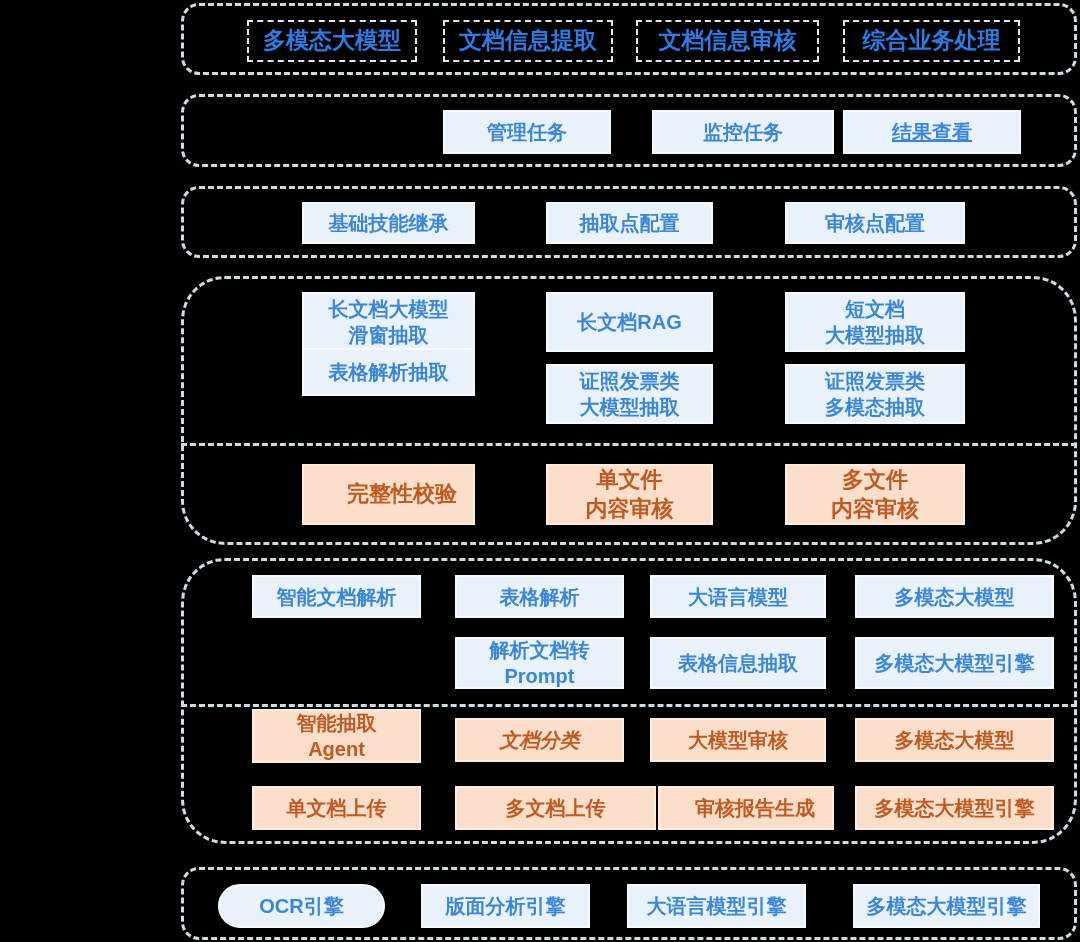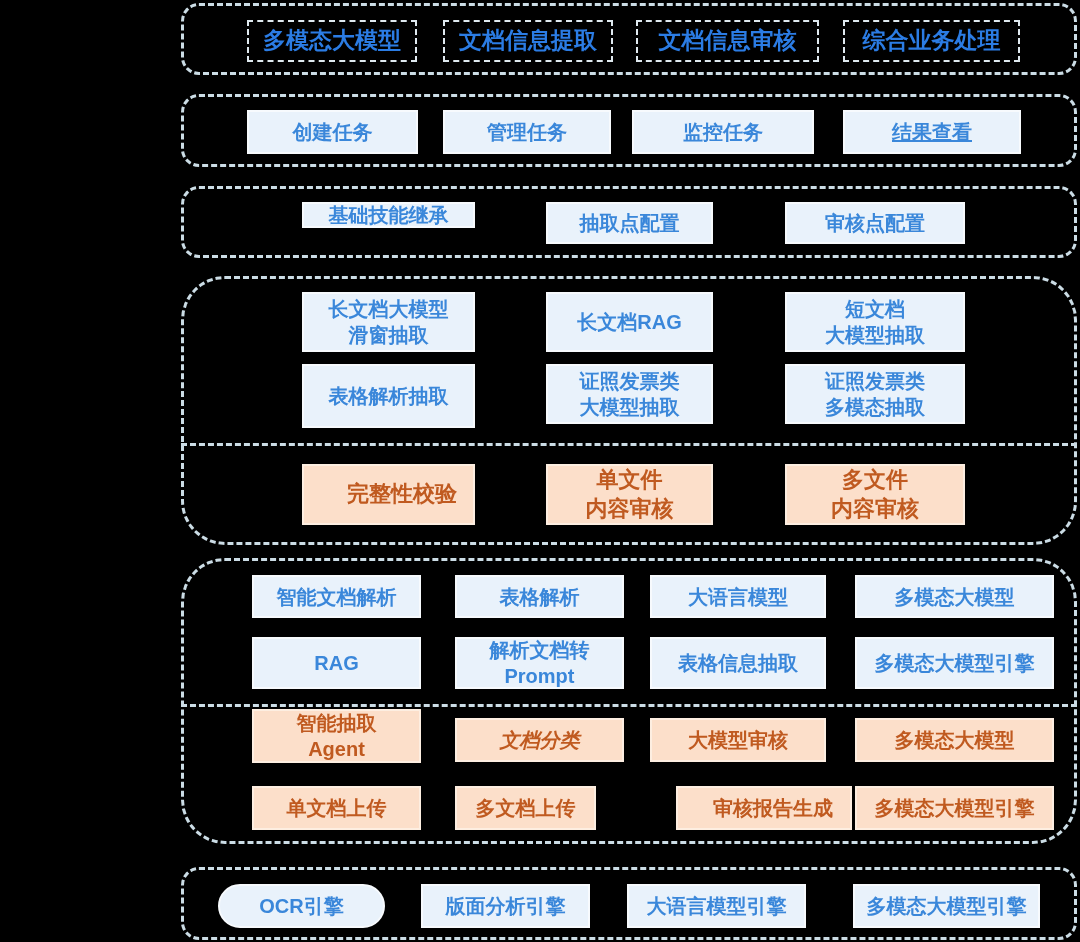--- a/index.html
+++ b/index.html
@@ -59,77 +59,75 @@
 <div class="stage">
 
   <section class="layer r-sm" style="top:3px;height:72px;">
     <div class="chip" style="left:63px;top:14px;width:170px;height:42px;">多模态大模型</div>
     <div class="chip" style="left:259px;top:14px;width:170px;height:42px;">文档信息提取</div>
     <div class="chip" style="left:452px;top:14px;width:183px;height:42px;">文档信息审核</div>
     <div class="chip" style="left:659px;top:14px;width:177px;height:42px;">综合业务处理</div>
   </section>
 
   <section class="layer r-sm" style="top:94px;height:73px;">
-    <div class="node blue" style="left:63px;top:13px;width:171px;height:44px;">创建任务</div>
     <div class="node blue" style="left:259px;top:13px;width:168px;height:44px;">管理任务</div>
-    <div class="node blue" style="left:448px;top:13px;width:182px;height:44px;">监控任务</div>
+    <div class="node blue" style="left:468px;top:13px;width:182px;height:44px;">监控任务</div>
     <div class="node blue" style="left:659px;top:13px;width:178px;height:44px;text-decoration:underline;">结果查看</div>
   </section>
 
   <section class="layer r-sm" style="top:186px;height:72px;">
-    <div class="node blue" style="left:118px;top:13px;width:173px;height:26px;">基础技能继承</div>
+    <div class="node blue" style="left:118px;top:13px;width:173px;height:42px;">基础技能继承</div>
     <div class="node blue" style="left:362px;top:13px;width:167px;height:42px;">抽取点配置</div>
     <div class="node blue" style="left:601px;top:13px;width:180px;height:42px;">审核点配置</div>
   </section>
 
   <section class="layer r-lg" style="top:276px;height:269px;">
     <div class="node blue" style="left:118px;top:13px;width:173px;height:60px;">长文档大模型
 滑窗抽取</div>
     <div class="node blue" style="left:362px;top:13px;width:167px;height:60px;">长文档RAG</div>
     <div class="node blue" style="left:601px;top:13px;width:180px;height:60px;">短文档
 大模型抽取</div>
 
-    <div class="node blue" style="left:118px;top:85px;width:173px;height:64px;">表格解析抽取</div>
+    <div class="node blue" style="left:118px;top:69px;width:173px;height:48px;">表格解析抽取</div>
     <div class="node blue" style="left:362px;top:85px;width:167px;height:60px;">证照发票类
 大模型抽取</div>
     <div class="node blue" style="left:601px;top:85px;width:180px;height:60px;">证照发票类
 多模态抽取</div>
 
     <div class="divider" style="top:164px;"></div>
 
     <div class="node orange lg" style="left:118px;top:185px;width:173px;height:61px;padding-left:27px;">完整性校验</div>
     <div class="node orange lg" style="left:362px;top:185px;width:167px;height:61px;">单文件
 内容审核</div>
     <div class="node orange lg" style="left:601px;top:185px;width:180px;height:61px;">多文件
 内容审核</div>
   </section>
 
   <section class="layer r-lg" style="top:558px;height:286px;">
     <div class="node blue" style="left:68px;top:14px;width:169px;height:43px;">智能文档解析</div>
     <div class="node blue" style="left:271px;top:14px;width:169px;height:43px;">表格解析</div>
     <div class="node blue" style="left:466px;top:14px;width:176px;height:43px;">大语言模型</div>
     <div class="node blue" style="left:671px;top:14px;width:199px;height:43px;">多模态大模型</div>
 
-    <div class="node blue" style="left:68px;top:76px;width:169px;height:52px;">RAG</div>
     <div class="node blue" style="left:271px;top:76px;width:169px;height:52px;">解析文档转
 Prompt</div>
     <div class="node blue" style="left:466px;top:76px;width:176px;height:52px;">表格信息抽取</div>
     <div class="node blue" style="left:671px;top:76px;width:199px;height:52px;">多模态大模型引擎</div>
 
     <div class="divider" style="top:143px;"></div>
 
     <div class="node orange" style="left:68px;top:148px;width:169px;height:54px;">智能抽取
 Agent</div>
     <div class="node orange" style="left:271px;top:157px;width:169px;height:44px;font-style:italic;">文档分类</div>
     <div class="node orange" style="left:466px;top:157px;width:176px;height:44px;">大模型审核</div>
     <div class="node orange" style="left:671px;top:157px;width:199px;height:44px;">多模态大模型</div>
 
     <div class="node orange" style="left:68px;top:225px;width:169px;height:44px;">单文档上传</div>
-    <div class="node orange" style="left:271px;top:225px;width:141px;height:44px;">多文档上传</div>
-    <div class="node orange" style="left:492px;top:225px;width:176px;height:44px;padding-left:18px;">审核报告生成</div>
+    <div class="node orange" style="left:271px;top:225px;width:201px;height:44px;">多文档上传</div>
+    <div class="node orange" style="left:474px;top:225px;width:176px;height:44px;padding-left:18px;">审核报告生成</div>
     <div class="node orange" style="left:671px;top:225px;width:199px;height:44px;">多模态大模型引擎</div>
   </section>
 
   <section class="layer r-sm" style="top:867px;height:73px;">
     <div class="node blue" style="left:34px;top:14px;width:167px;height:44px;border-radius:22px;">OCR引擎</div>
     <div class="node blue" style="left:237px;top:14px;width:169px;height:44px;">版面分析引擎</div>
     <div class="node blue" style="left:443px;top:14px;width:179px;height:44px;">大语言模型引擎</div>
     <div class="node blue" style="left:669px;top:14px;width:187px;height:44px;">多模态大模型引擎</div>
   </section>
 

